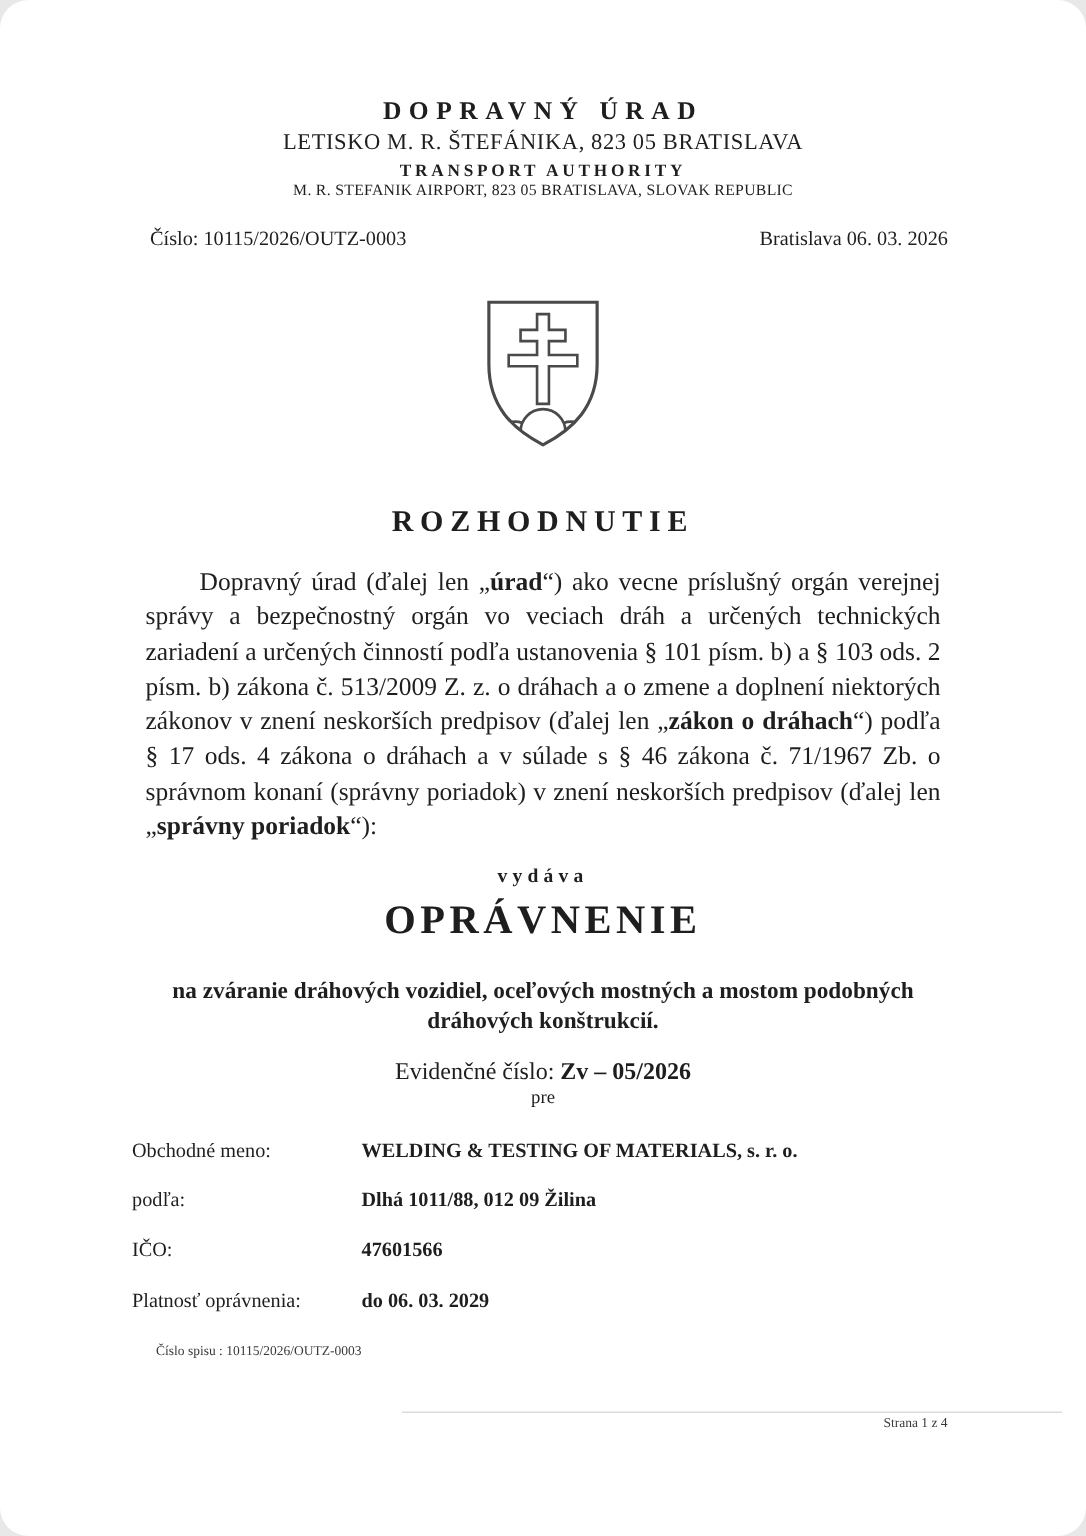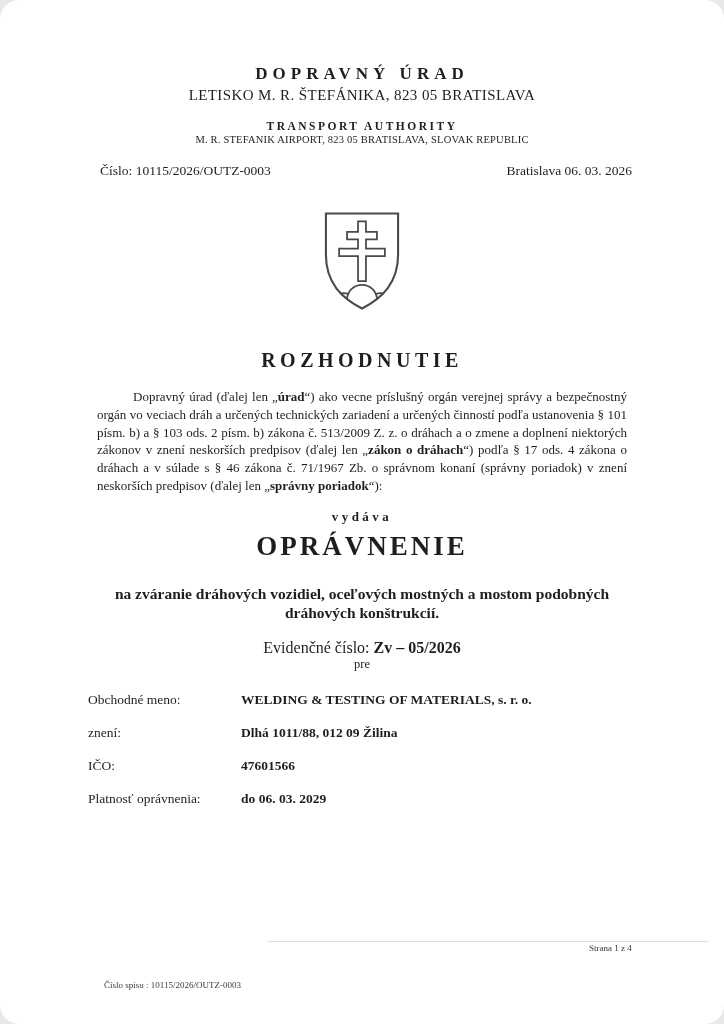--- a/index.html
+++ b/index.html
@@ -4,44 +4,44 @@
 <style>
   html, body { margin:0; padding:0; background:#e8e8e8; }
   .page {
     position:relative; width:724px; height:1024px; margin:0 auto;
     background:#ffffff; overflow:hidden;
     font-family:"Liberation Serif", serif; color:#1e1e1e;border-radius:19px;
   }
   .header { text-align:center; padding-top:64px; }
   .h1 { font-weight:bold; font-size:17px; letter-spacing:5px; }
   .h2 { font-size:15px; letter-spacing:0.4px; margin-top:3px; }
-  .h3 { font-weight:bold; font-size:11.5px; letter-spacing:2.5px; margin-top:16px; }
+  .h3 { font-weight:bold; font-size:11.5px; letter-spacing:2.5px; margin-top:4px; }
   .h4 { font-size:10.5px; letter-spacing:0.2px; margin-top:2px; }
   .ref-row {
     display:flex; justify-content:space-between;
     padding:0 92px 0 100px; margin-top:18px; font-size:13.5px;
   }
   .emblem { text-align:center; margin-top:30px; height:104px; }
   .doc-title { text-align:center; margin-top:36px; font-size:20px; font-weight:bold; letter-spacing:4.5px; }
   .intro {
     margin:16px auto 0; width:530px; text-align:justify;
-    font-size:13px; line-height:1.37; text-indent:36px;
+    font-size:17px; line-height:1.37; text-indent:36px;
   }
   .intro b { font-weight:bold; }
   .vydava { text-align:center; margin-top:14px; font-weight:bold; font-size:13px; letter-spacing:3.5px; }
   .opravnenie { text-align:center; margin-top:6px; font-size:27px; font-weight:bold; letter-spacing:3px; }
   .subject { margin:22px auto 0; width:560px; text-align:center; font-weight:bold; font-size:15.5px; line-height:1.25; }
   .evidencne { text-align:center; margin-top:16px; font-size:16px; }
   .evidencne .val { font-weight:bold; }
   .pre-word { text-align:center; font-size:12.5px;font-family:Liberation Serif, serif; }
   .details { margin-top:20px; padding-left:88px; }
   .detail-row { display:flex; margin-bottom:17px; font-size:13.5px; line-height:1.2; }
   .detail-label { width:153px; flex:0 0 153px; }
   .detail-value { font-weight:bold; }
-  .footer-file { position:absolute; left:104px; top:980px; font-size:9px; color:#3a3a3a; }
+  .footer-file { position:absolute; left:104px; top:895px; font-size:9px; color:#3a3a3a; }
   .footer-rule { position:absolute; left:268px; top:941px; width:440px; height:1px; background:#dcdcdc; }
   .page-num { position:absolute; left:589px; top:943px; font-size:9px; color:#3a3a3a; }
 </style>
 </head>
 <body>
 
 <div class="page">
 
   <div class="header">
     <div class="h1">DOPRAVNÝ ÚRAD</div>
@@ -90,21 +90,21 @@
   </div>
 
   <div class="pre-word">pre</div>
 
   <div class="details">
     <div class="detail-row">
       <span class="detail-label">Obchodné meno:</span>
       <span class="detail-value">WELDING &amp; TESTING OF MATERIALS, s. r. o.</span>
     </div>
     <div class="detail-row">
-      <span class="detail-label">znení:</span>
+      <span class="detail-label">podľa:</span>
       <span class="detail-value">Dlhá 1011/88, 012 09 Žilina</span>
     </div>
     <div class="detail-row">
       <span class="detail-label">IČO:</span>
       <span class="detail-value">47601566</span>
     </div>
     <div class="detail-row">
       <span class="detail-label">Platnosť oprávnenia:</span>
       <span class="detail-value">do 06. 03. 2029</span>
     </div>

